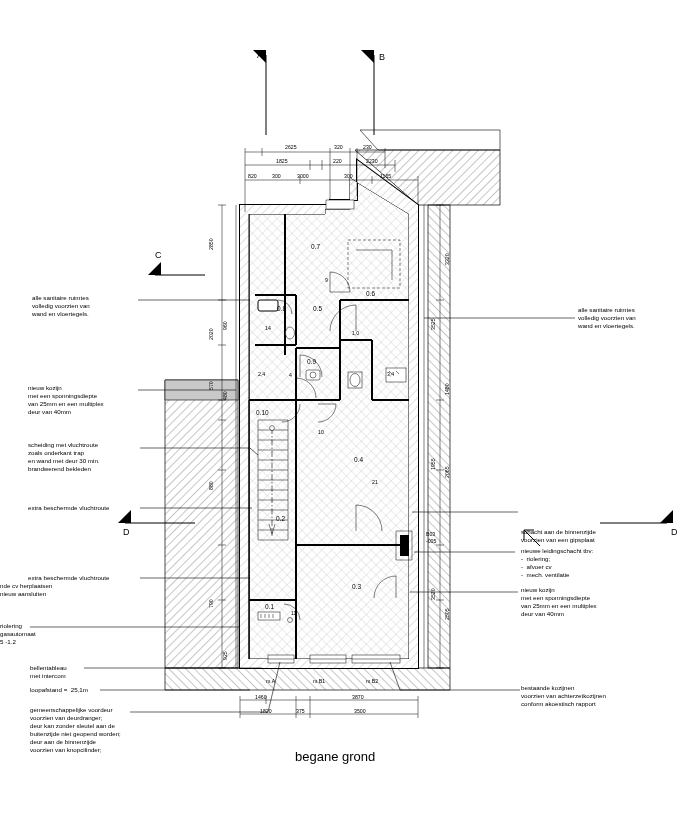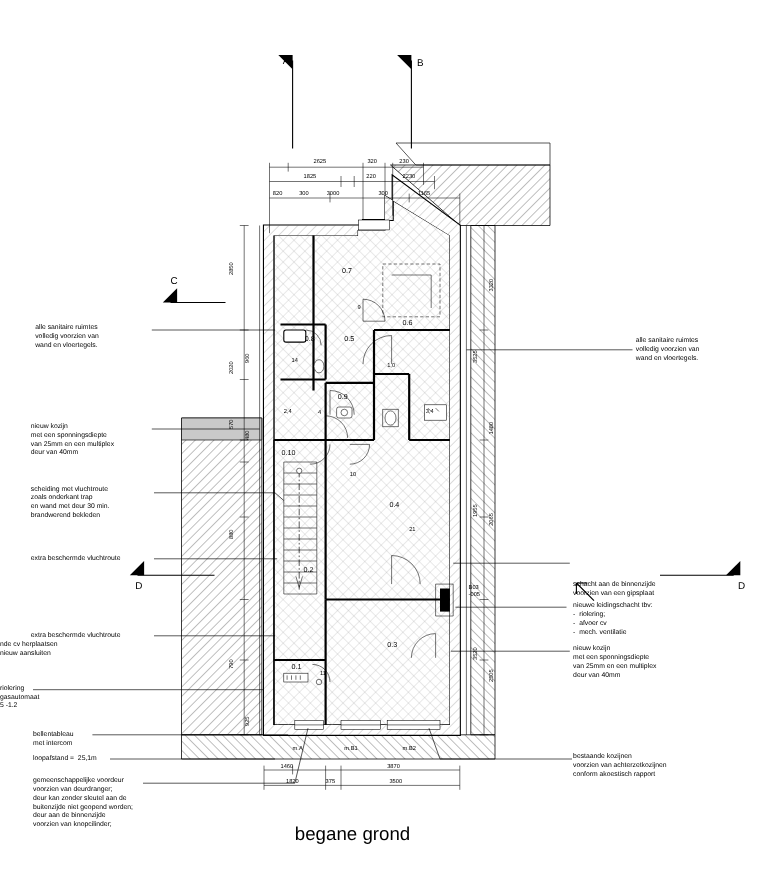--- a/index.html
+++ b/index.html
@@ -4,21 +4,21 @@
 <style>
   html,body{margin:0;padding:0;background:#ffffff;}
   body{width:689px;height:814px;position:relative;overflow:hidden;
        font-family:"Liberation Sans",sans-serif;color:#000;}
   #sheet{position:absolute;left:0;top:0;width:689px;height:814px;}
   .abs{position:absolute;}
   .txt{font-size:6.2px;line-height:8px;white-space:pre;color:#000;}
   .dim{font-size:5.2px;line-height:6px;white-space:pre;}
   .room{font-size:6.5px;}
   .sec{font-size:9px;font-weight:normal;}
-  .caption{font-size:17px;}
+  .caption{font-size:13px;margin-left:27px;}
   svg{position:absolute;left:0;top:0;overflow:visible;}
   .leader{stroke:#000;stroke-width:.6;fill:none;}
   .thin{stroke:#000;stroke-width:.5;fill:none;}
   .med{stroke:#000;stroke-width:1;fill:none;}
   .thick{stroke:#000;stroke-width:2;fill:none;}
   .dash{stroke:#000;stroke-width:.5;fill:none;stroke-dasharray:3 2;}
   .dashdot{stroke:#000;stroke-width:.6;fill:none;stroke-dasharray:6 2 1.5 2;}
   .fillblk{fill:#000;}
   .white{fill:#ffffff;}
 </style>

